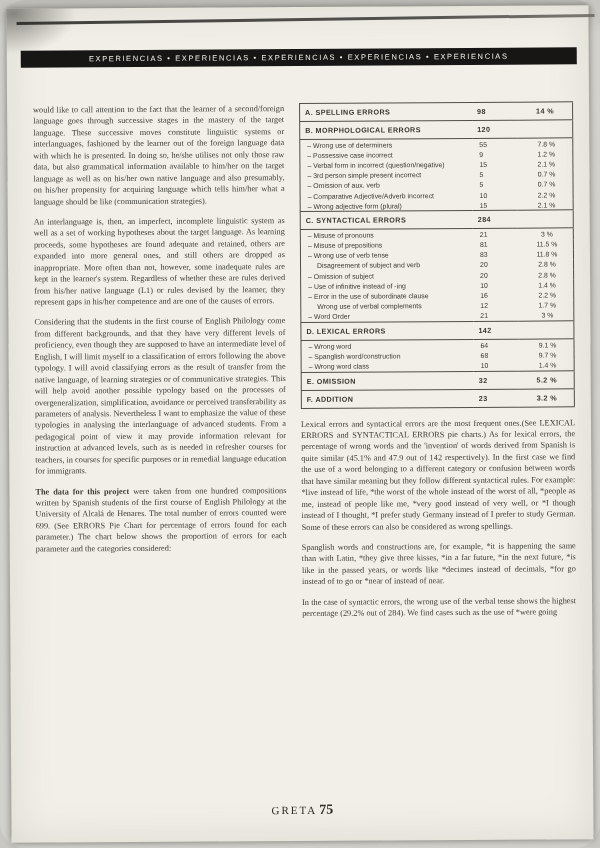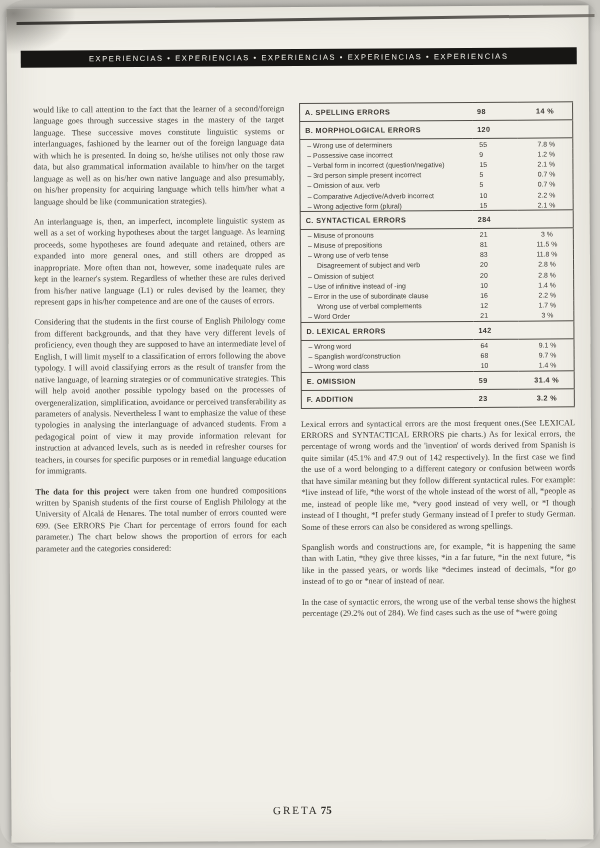--- a/index.html
+++ b/index.html
@@ -67,21 +67,21 @@
   td.num{width:34px;text-align:left;white-space:nowrap;}
   td.pct{width:44px;text-align:center;white-space:nowrap;}
   .footer{
     position:absolute;left:0;right:0;bottom:23px;
     text-align:center;color:#2f2d29;
   }
   .footer .journal{
     font-size:11px;letter-spacing:2px;font-family:"Liberation Serif", serif;
   }
   .footer .pagenum{
-    font-size:11px;font-weight:bold;margin-left:2px;
+    font-size:14px;font-weight:bold;margin-left:2px;
   }
 </style>
 </head>
 <body>
 
 <div class="scan">
   <div class="page">
     <div class="corner-blotch"></div>
     <div class="scan-edge-line"></div>
 
@@ -210,22 +210,22 @@
                 <td class="num">68</td>
                 <td class="pct">9.7 %</td>
               </tr>
               <tr class="sub-row">
                 <td class="label">– Wrong word class</td>
                 <td class="num">10</td>
                 <td class="pct">1.4 %</td>
               </tr>
               <tr class="section-row">
                 <td class="label">E. OMISSION</td>
-                <td class="num">59</td>
-                <td class="pct">31.4 %</td>
+                <td class="num">32</td>
+                <td class="pct">5.2 %</td>
               </tr>
               <tr class="section-row">
                 <td class="label">F. ADDITION</td>
                 <td class="num">23</td>
                 <td class="pct">3.2 %</td>
               </tr>
             </tbody>
         </table>
         <div id="right-paras">
             <p class="para">Lexical errors and syntactical errors are the most frequent ones.(See LEXICAL ERRORS and SYNTACTICAL ERRORS pie charts.) As for lexical errors, the percentage of wrong words and the 'invention' of words derived from Spanish is quite similar (45.1% and 47.9 out of 142 respectively). In the first case we find the use of a word belonging to a different category or confusion between words that have similar meaning but they follow different syntactical rules. For example: *live instead of life, *the worst of the whole instead of the worst of all, *people as me, instead of people like me, *very good instead of very well, or *I though instead of I thought, *I prefer study Germany instead of I prefer to study German. Some of these errors can also be considered as wrong spellings.</p>

